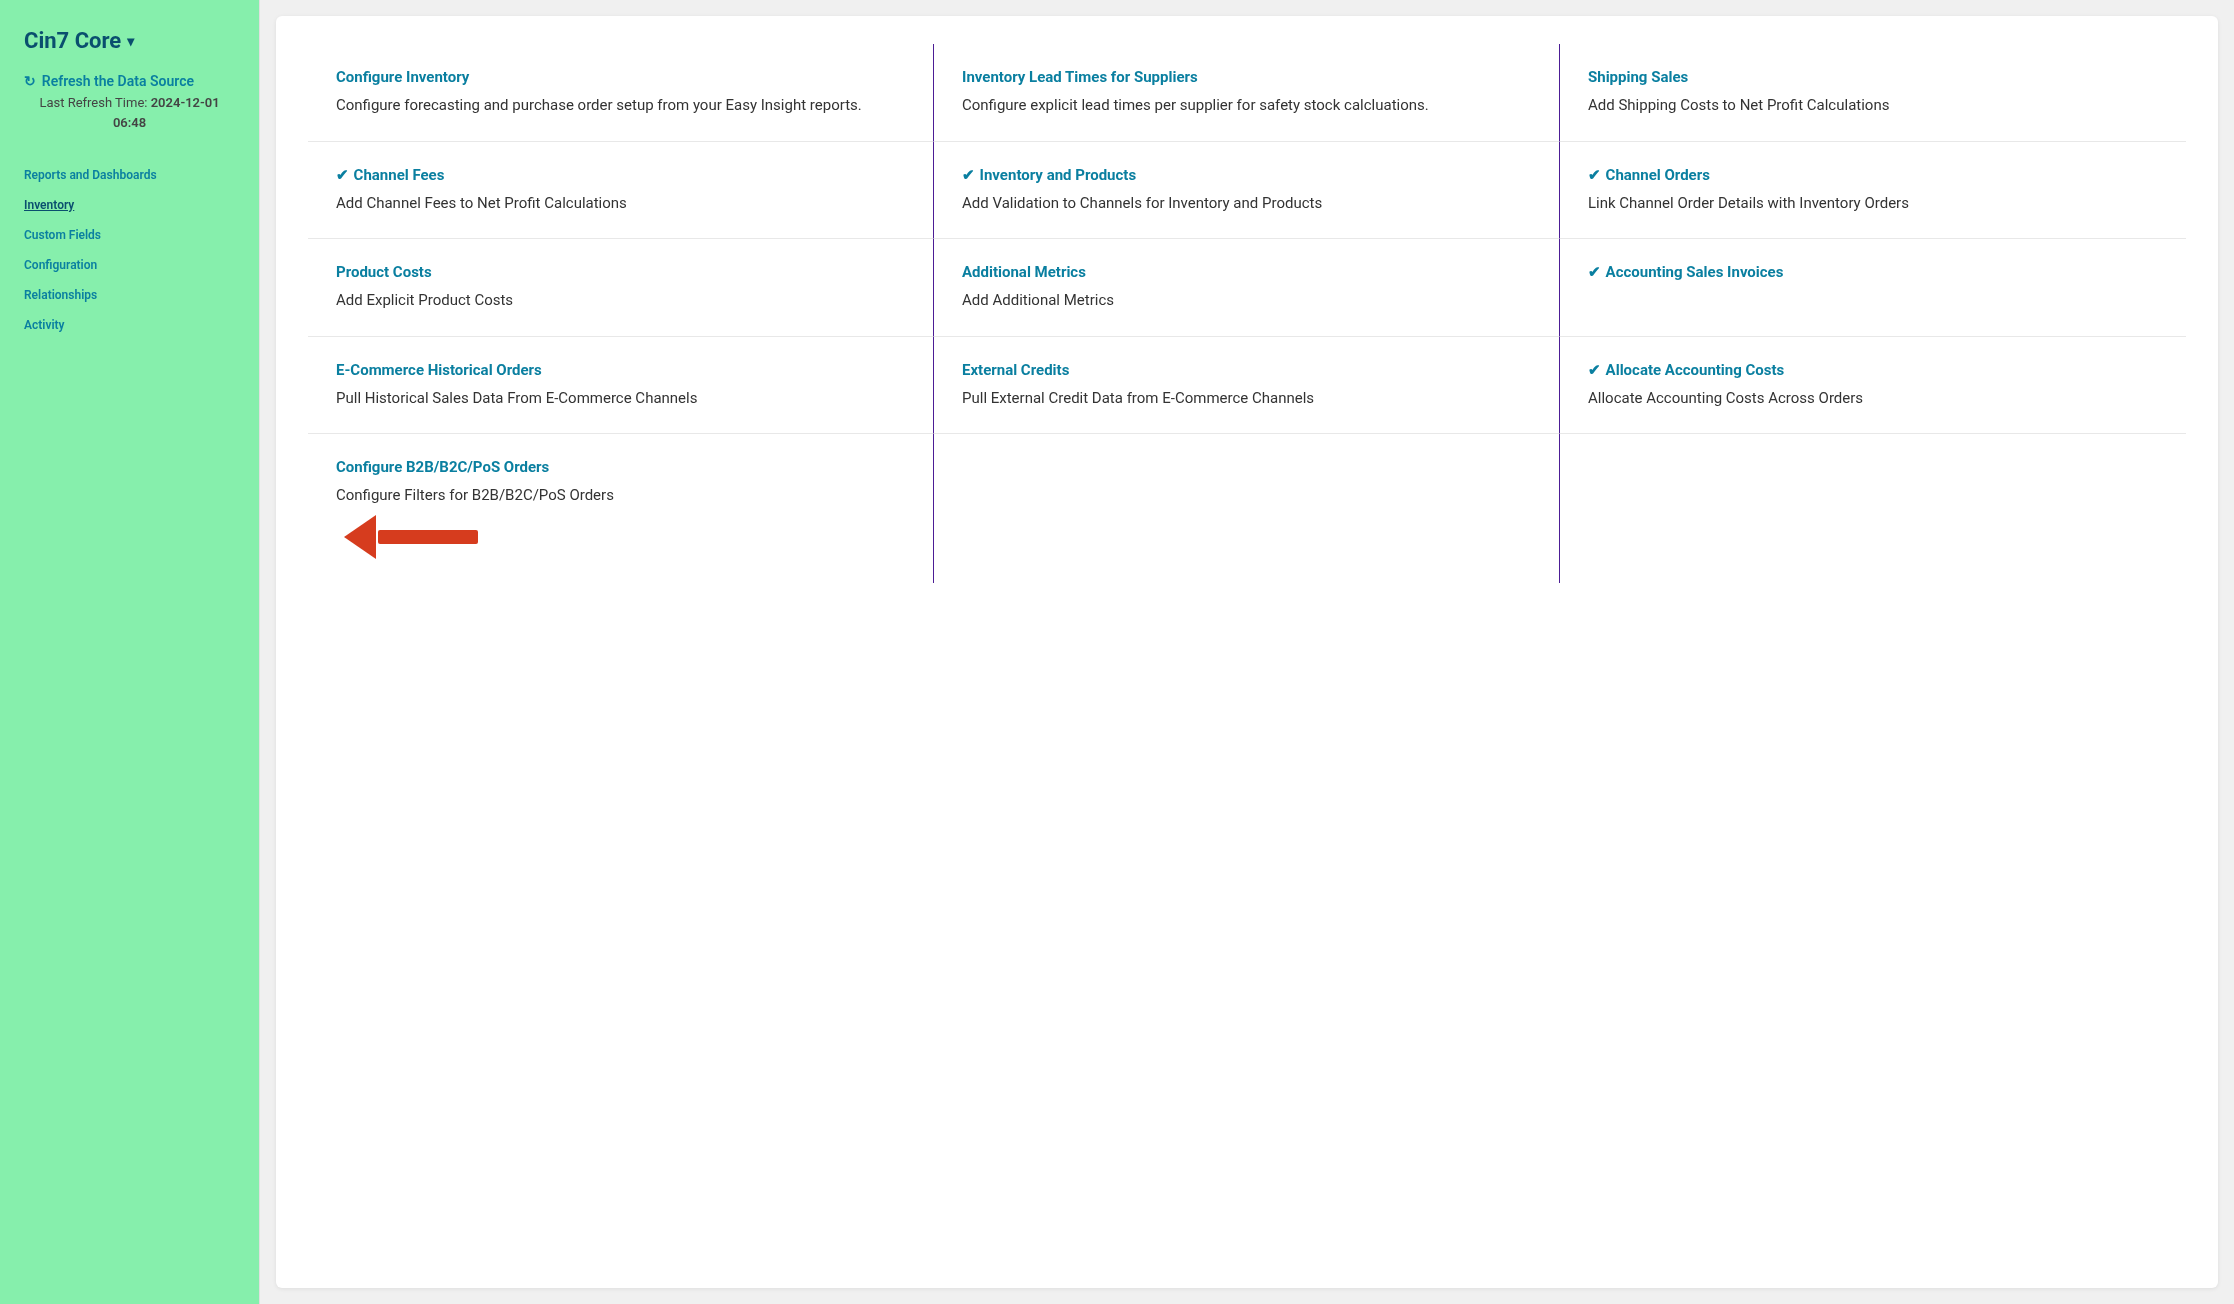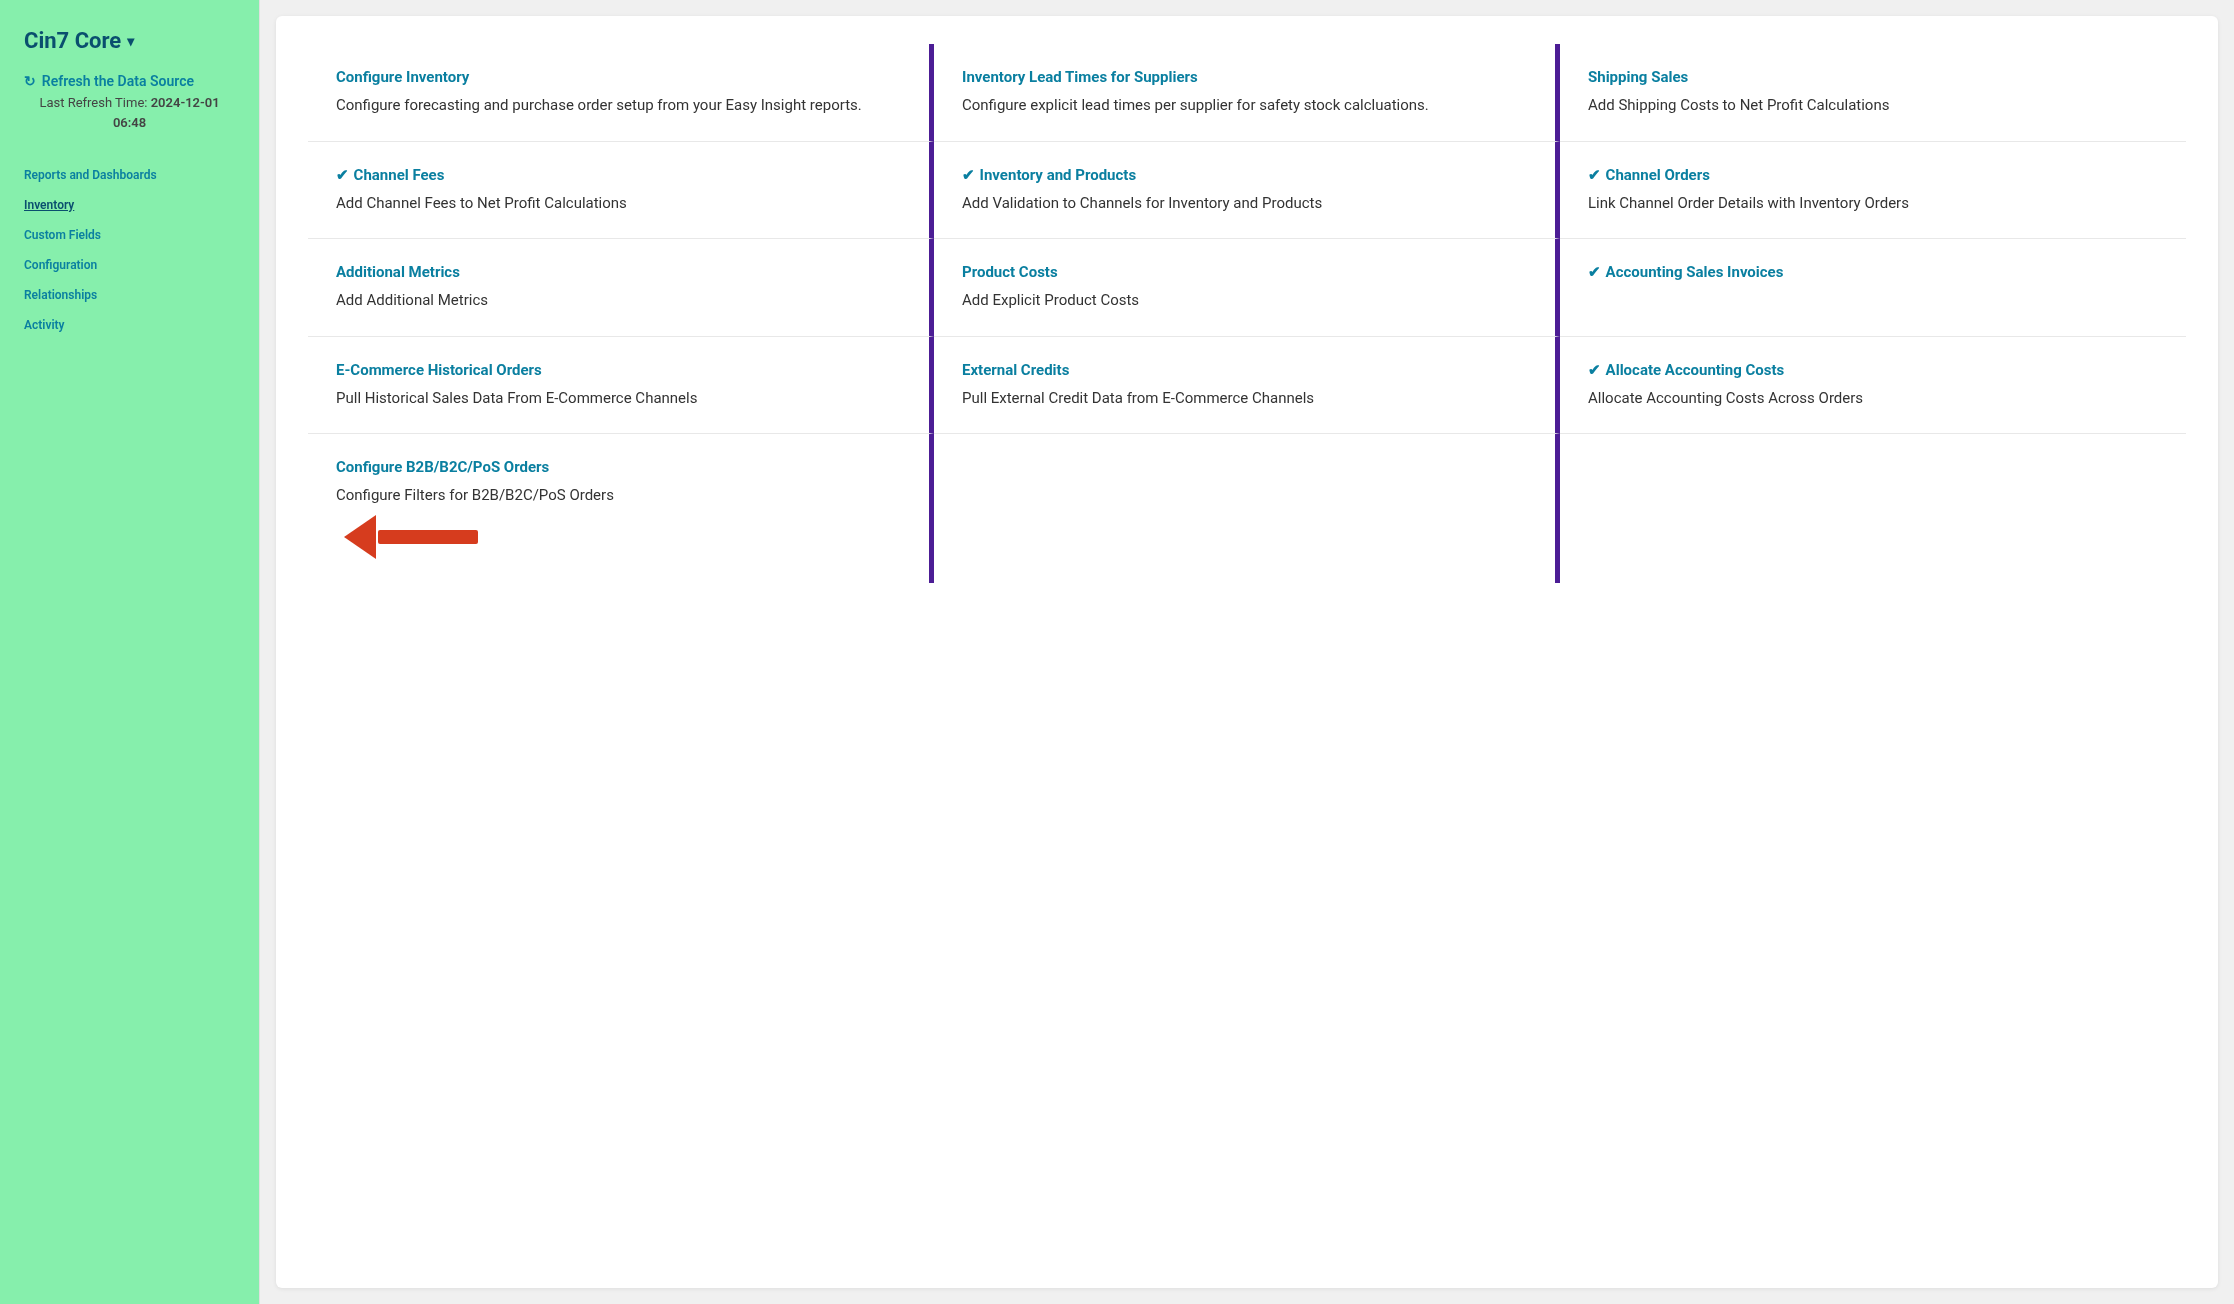--- a/index.html
+++ b/index.html
@@ -76,21 +76,21 @@
       overflow-y: auto;
     }
     .grid {
       display: grid;
       grid-template-columns: repeat(3, 1fr);
       gap: 0;
     }
     .grid-item {
       padding: 24px 28px;
       border-bottom: 1px solid #e8e8e8;
-      border-right: 5px solid #4c1d95;
+      border-right: 1px solid #4c1d95;
       cursor: pointer;
     }
     .grid-item:nth-child(3n) {
       border-right: none;
     }
     .grid-item-title {
       font-size: 15px;
       font-weight: 700;
       color: #0a7fa0;
       margin-bottom: 8px;
@@ -190,29 +190,29 @@
       </div>
       <div class="grid-item">
         <div class="grid-item-title">
           <span class="check">✔</span>
           <span>Channel Orders</span>
         </div>
         <div class="grid-item-desc">Link Channel Order Details with Inventory Orders</div>
       </div>
       <div class="grid-item">
         <div class="grid-item-title">
+          <span>Product Costs</span>
+        </div>
+        <div class="grid-item-desc">Add Explicit Product Costs</div>
+      </div>
+      <div class="grid-item">
+        <div class="grid-item-title">
           <span>Additional Metrics</span>
         </div>
         <div class="grid-item-desc">Add Additional Metrics</div>
-      </div>
-      <div class="grid-item">
-        <div class="grid-item-title">
-          <span>Product Costs</span>
-        </div>
-        <div class="grid-item-desc">Add Explicit Product Costs</div>
       </div>
       <div class="grid-item">
         <div class="grid-item-title">
           <span class="check">✔</span>
           <span>Accounting Sales Invoices</span>
         </div>
       </div>
       <div class="grid-item">
         <div class="grid-item-title">
           <span>E-Commerce Historical Orders</span>

